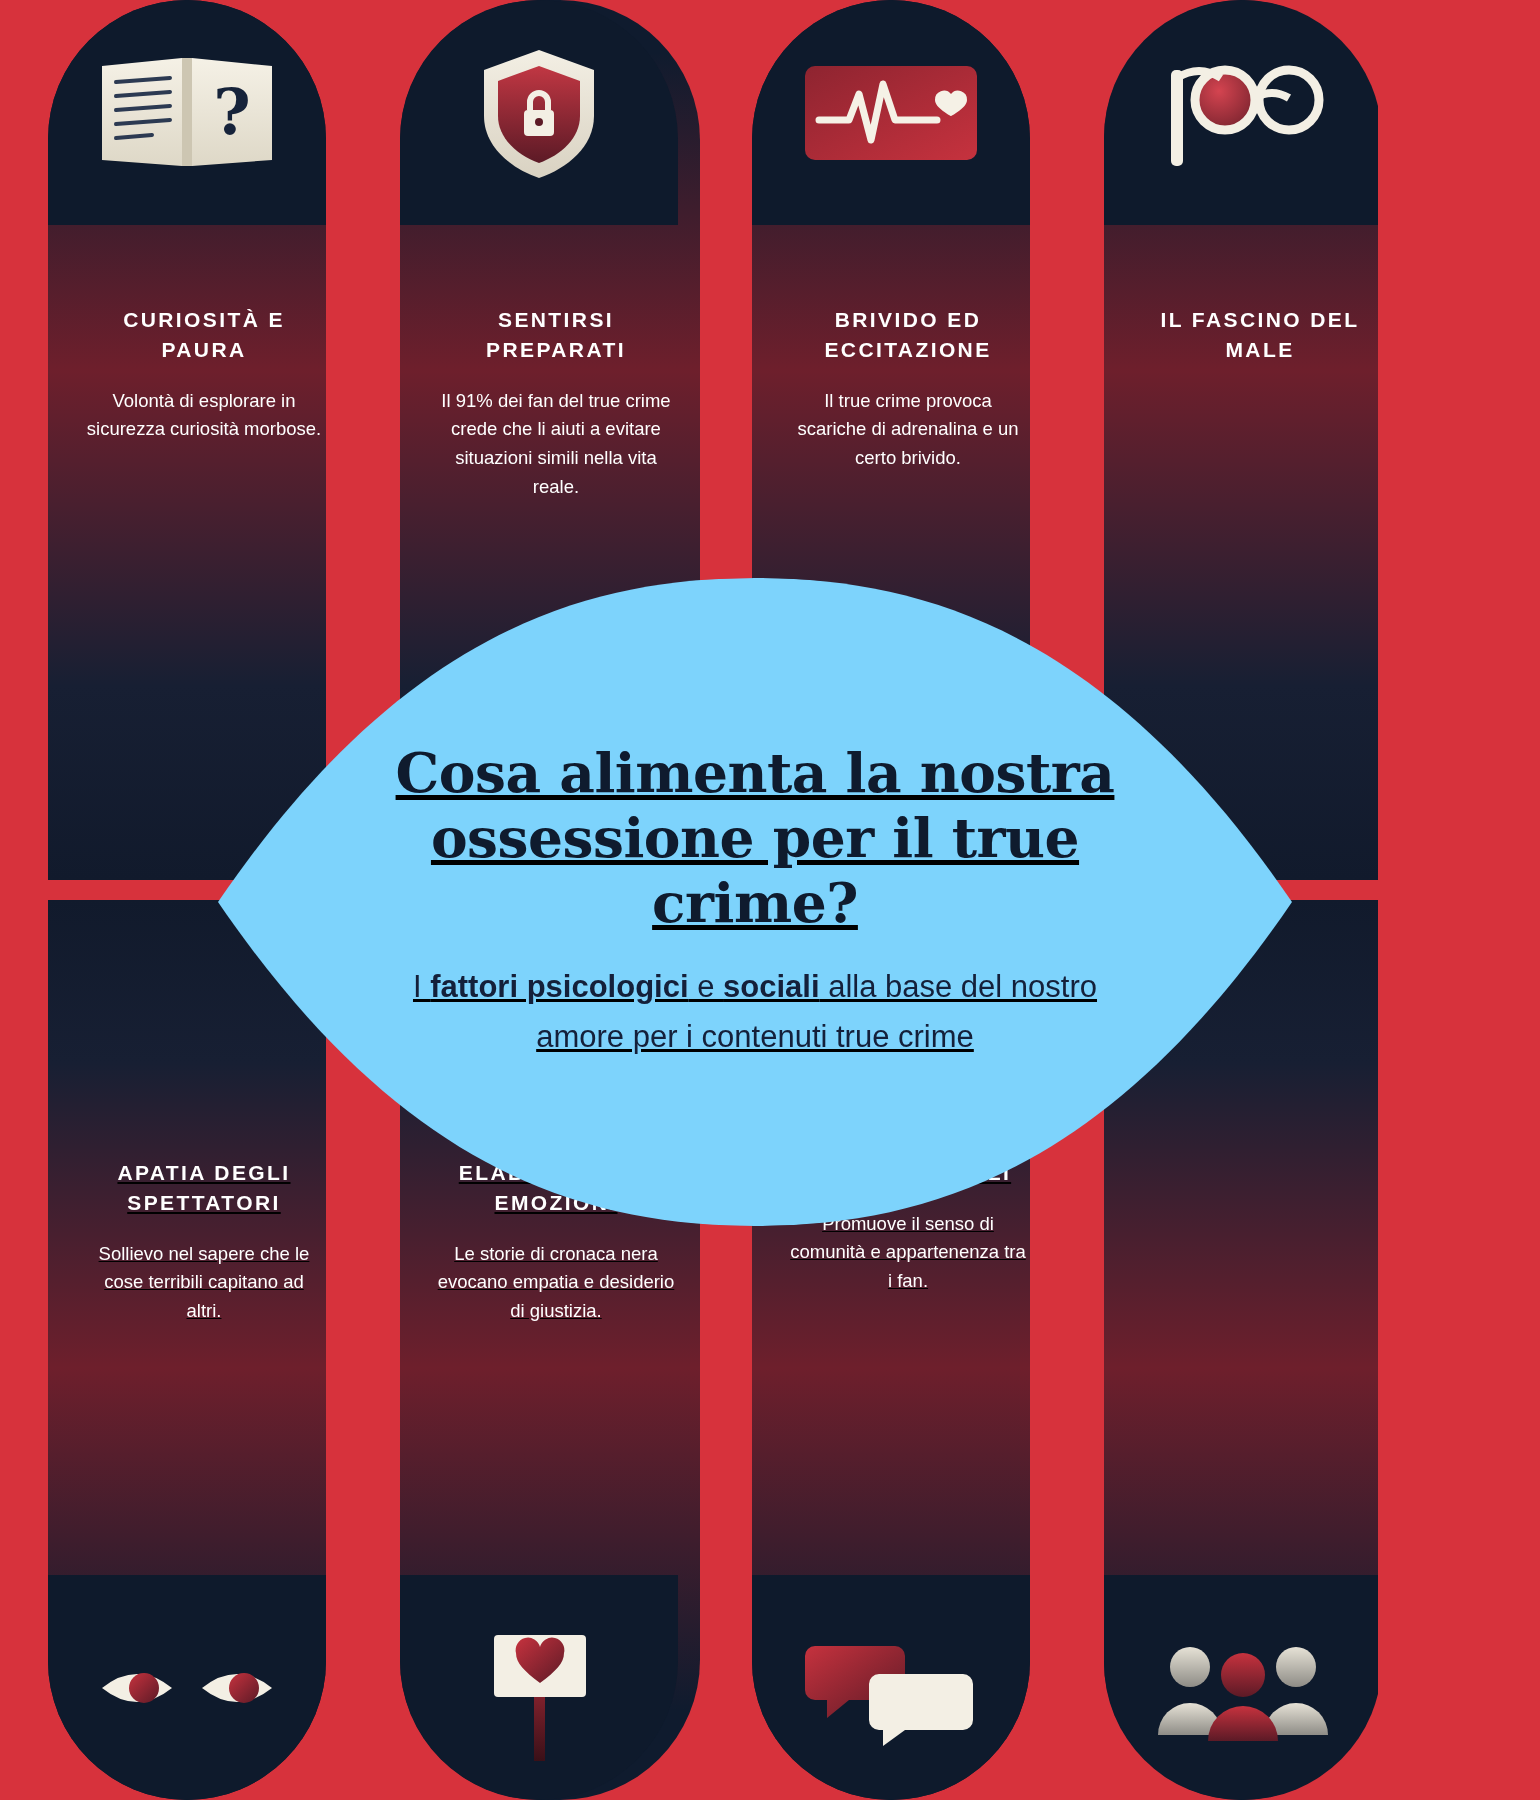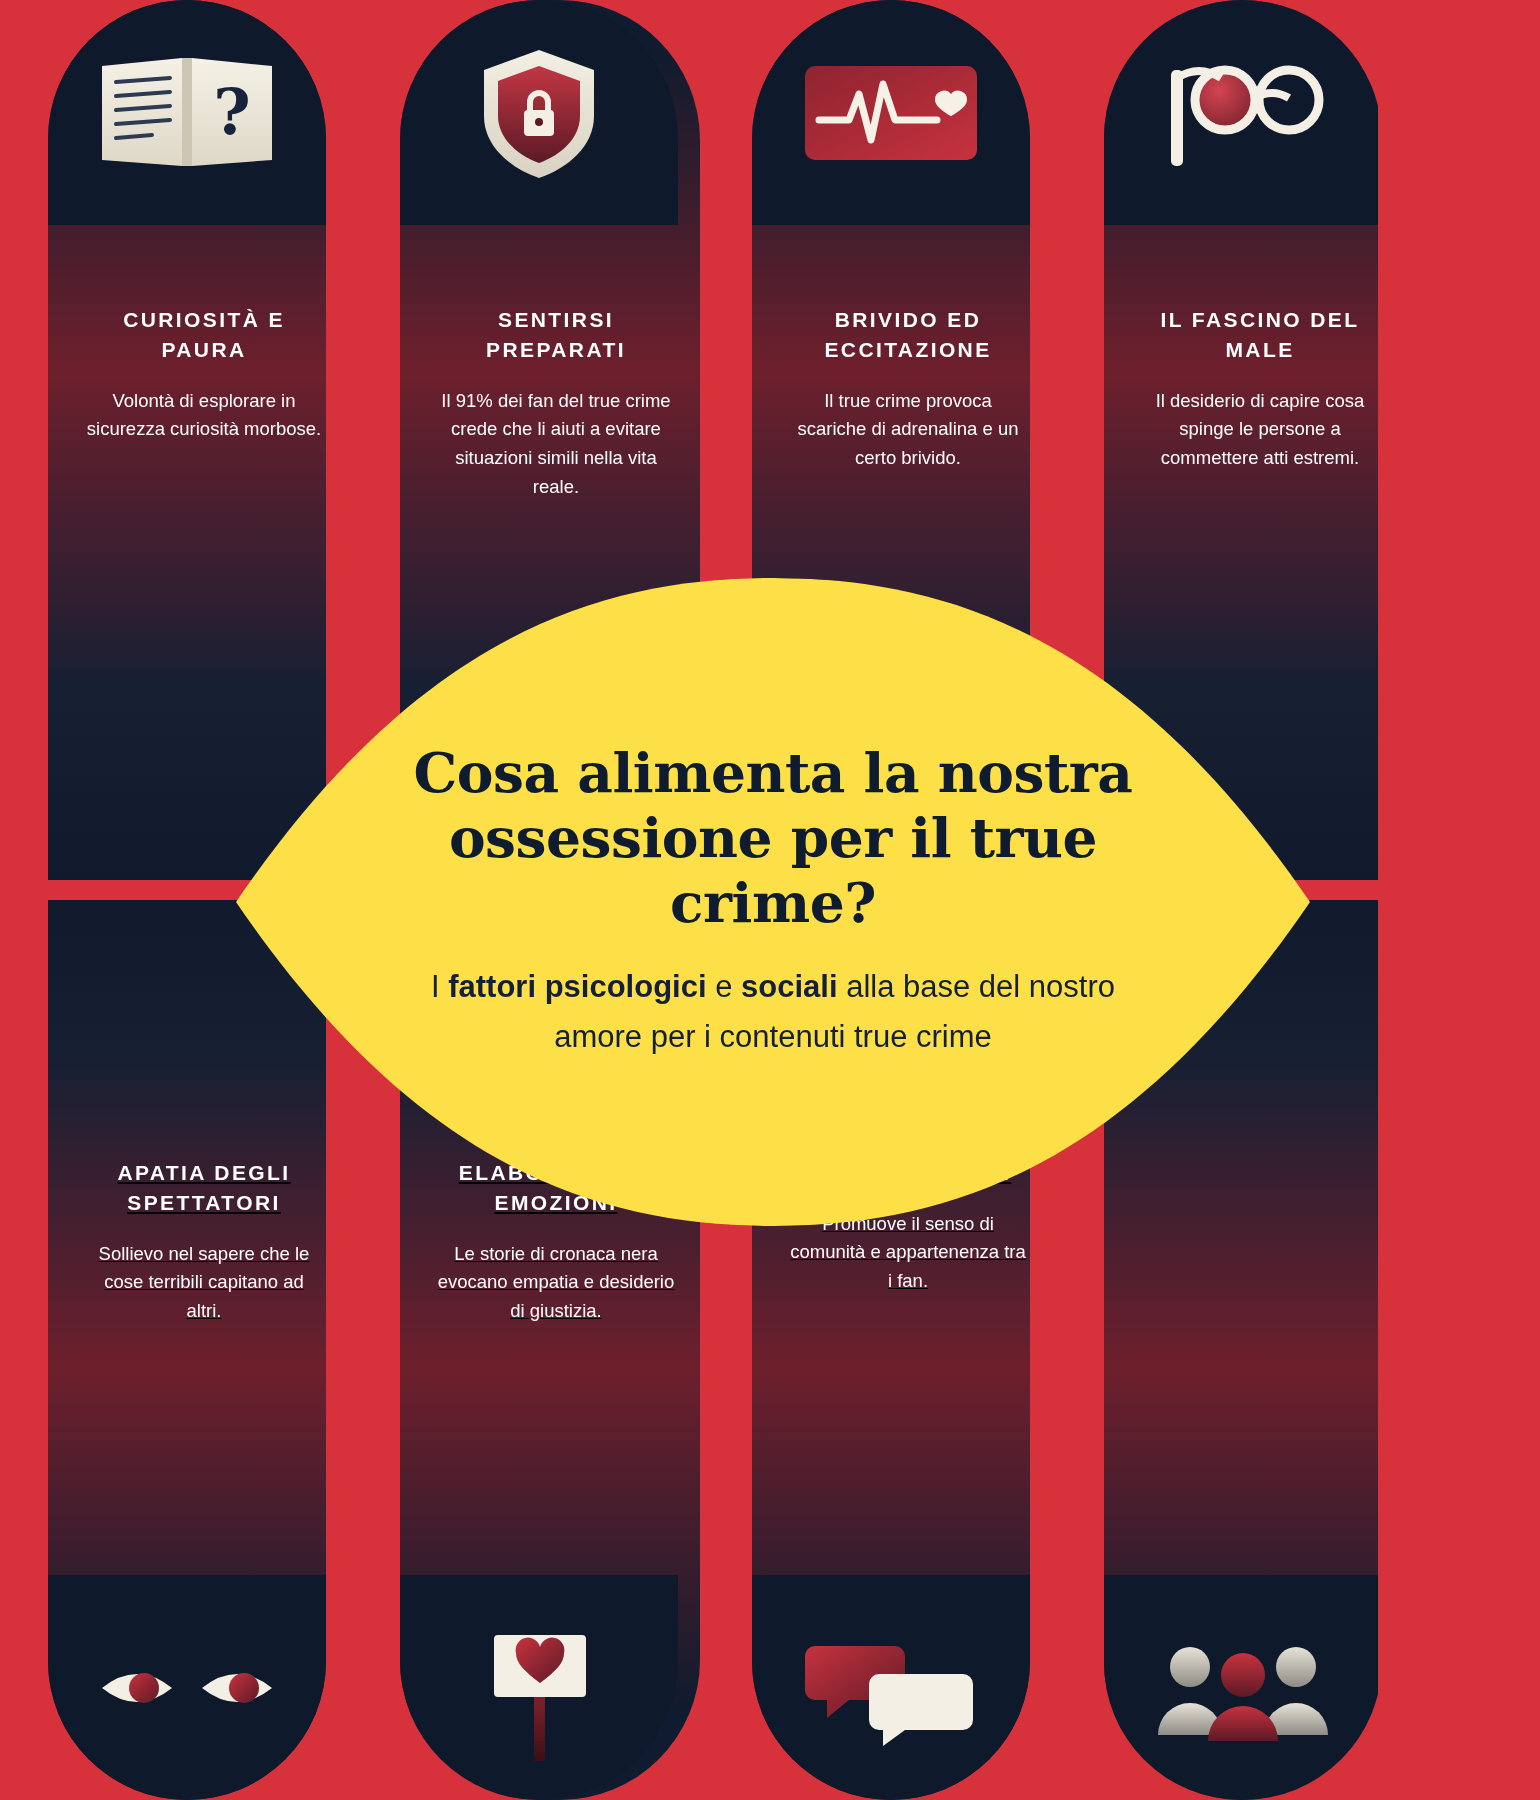--- a/index.html
+++ b/index.html
@@ -102,33 +102,34 @@
   .card-body {
     color: #ffffff;
     font-size: 18.5px;
     line-height: 1.55;
     margin: 0;
   }
 
   
   .lens {
     position: absolute;
-    left: 236px;
+    left: 218px;
     top: 578px;
     width: 1074px;
     height: 648px;
-    background: #fde047;
+    background: #7dd3fc;
     border-radius: 50% / 50%;
     clip-path: ellipse(50% 50% at 50% 50%);
     display: flex;
     flex-direction: column;
     align-items: center;
     justify-content: center;
     text-align: center;
     z-index: 5;
+    text-decoration: underline;
   }
   
   .lens::before {
     content: "";
     position: absolute;
     inset: 0;
   }
   .lens-inner {
     width: 720px;
     position: relative;
@@ -248,21 +249,20 @@
         </defs>
         <rect x="18" y="22" width="12" height="96" rx="5" fill="#f3efe4"></rect>
         <circle cx="72" cy="52" r="30" fill="url(#lensA)" stroke="#f3efe4" stroke-width="9"></circle>
         <circle cx="136" cy="52" r="30" fill="none" stroke="#f3efe4" stroke-width="9"></circle>
         <path d="M102 50 q17 -10 34 0" fill="none" stroke="#f3efe4" stroke-width="8"></path>
         <path d="M24 30 q22 -14 44 0" fill="none" stroke="#f3efe4" stroke-width="8"></path>
       </svg>
     </div>
     <div class="card-text">
       <h3 class="card-title">IL FASCINO DEL MALE</h3>
-      <p class="card-body">Il desiderio di capire cosa spinge le persone a commettere atti estremi.</p>
     </div>
   </div>
 
   <div class="panel panel-bottom col-0">
     <div class="panel-bg"></div>
     <div class="card-text">
       <h3 class="card-title">APATIA DEGLI SPETTATORI</h3>
       <p class="card-body">Sollievo nel sapere che le cose terribili capitano ad altri.</p>
     </div>
     <div class="icon-well">

